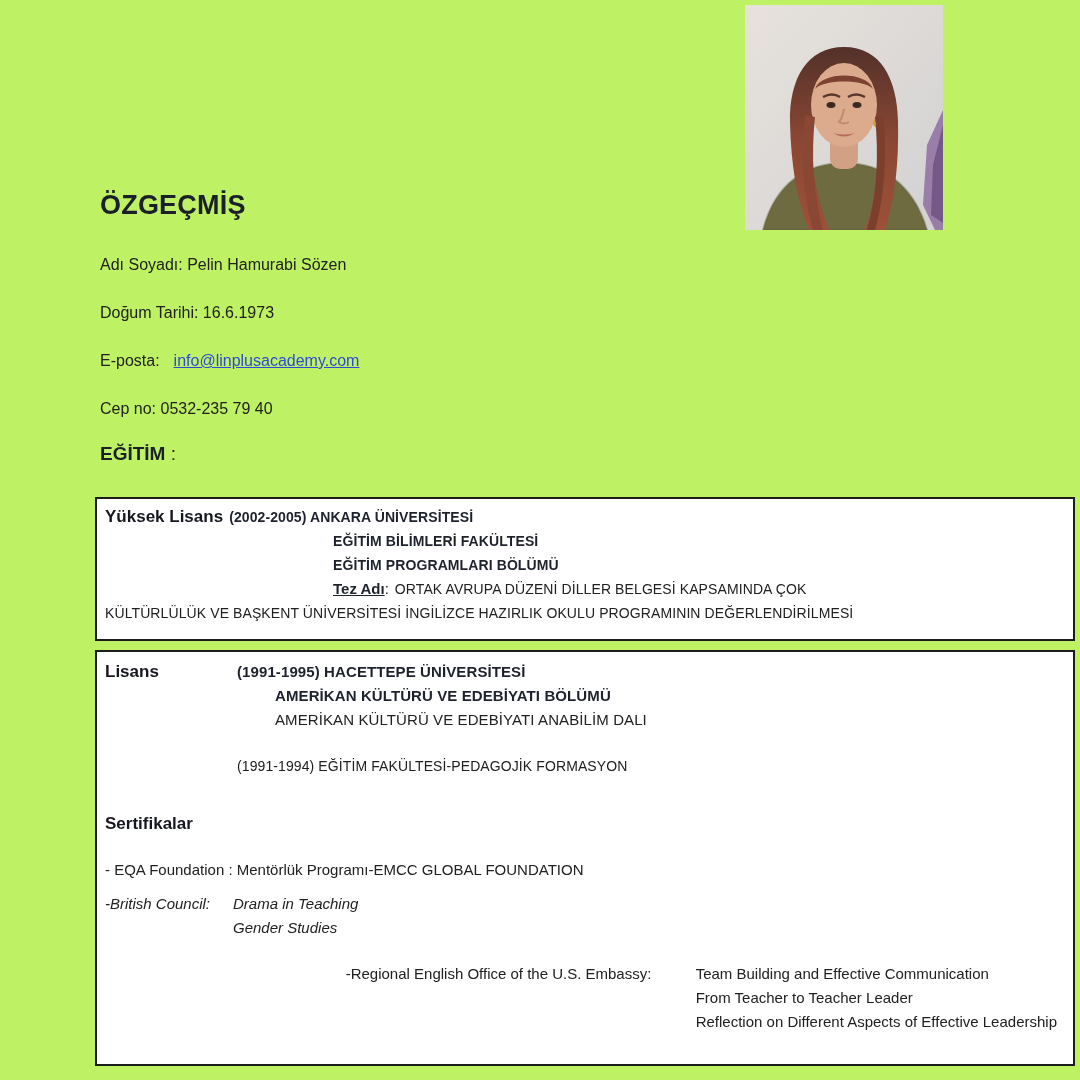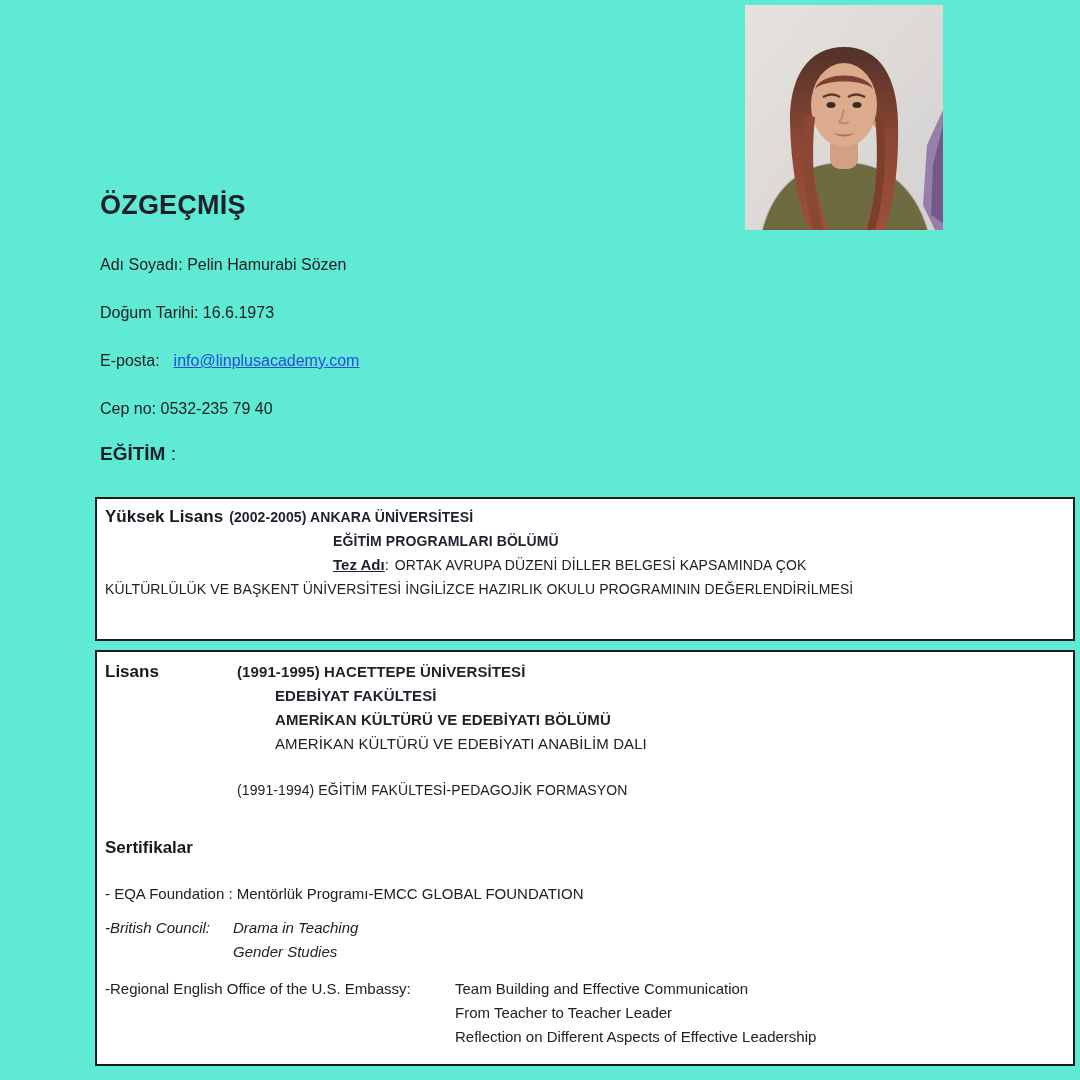--- a/index.html
+++ b/index.html
@@ -1,17 +1,17 @@
 <!DOCTYPE html>
 <html lang="tr"><head>
 <meta charset="utf-8">
 <style>
   html,body{margin:0;padding:0;background:#ffffff;}
   .page{
-    position:relative;width:1080px;height:1080px;background:#5eead4;overflow:hidden;
+    position:relative;width:1080px;height:1080px;background:#bef264;overflow:hidden;
     font-family:"Liberation Sans","DejaVu Sans",sans-serif;color:#212121;
   }
   
   .photo{position:absolute;left:745px;top:5px;width:198px;height:225px;overflow:hidden;}
   .photo svg{display:block;}
   
   .title{
     position:absolute;left:100px;top:190px;margin:0;
     font-size:27px;font-weight:bold;color:#1b1f29;letter-spacing:.2px;
   }
@@ -45,21 +45,21 @@
   .ind132{margin-left:132px;}
   .ind38{margin-left:38px;}
   .row{display:flex;align-items:flex-start;}
   .lab132{flex:0 0 132px;}
   .lab128{flex:0 0 128px;}
   .lab348{flex:0 0 350px;}
   .thesis-label{font-weight:bold;font-size:15px;color:#1e222c;text-decoration:underline;}
   .mt22{margin-top:22px;}
   .mt22b{margin-top:22px;}
   .mt10{margin-top:10px;font-style:italic;}
-  .mt26{margin-top:13px;}
+  .mt26{margin-top:22px;justify-content:flex-end;}
   h3.cert{margin:34px 0 0 0;font-size:17px;line-height:24px;}
 </style>
 </head>
 <body>
 
 <div class="page">
 
   <div class="photo">
     <svg width="198" height="225" viewBox="0 0 198 225" xmlns="http://www.w3.org/2000/svg">
       <defs>
@@ -114,33 +114,33 @@
   <div class="info info-phone">Cep no: 0532-235 79 40</div>
 
   <h2 class="section">
     <span>EĞİTİM</span><span class="colon"> :</span>
   </h2>
 
   <div class="box box1">
     <div class="line">
       <span class="deg">Yüksek Lisans</span><span class="b caps sp">(2002-2005) ANKARA ÜNİVERSİTESİ</span>
     </div>
+    <div class="line ind228 b caps">EĞİTİM BİLİMLERİ FAKÜLTESİ</div>
     <div class="line ind228 b caps">EĞİTİM PROGRAMLARI BÖLÜMÜ</div>
     <div class="line ind228">
       <span class="thesis-label">Tez Adı</span><span>:</span><span class="caps sp">ORTAK AVRUPA DÜZENİ DİLLER BELGESİ KAPSAMINDA ÇOK</span>
     </div>
     <div class="line caps">KÜLTÜRLÜLÜK VE BAŞKENT ÜNİVERSİTESİ İNGİLİZCE HAZIRLIK OKULU PROGRAMININ DEĞERLENDİRİLMESİ</div>
   </div>
 
   <div class="box box2">
     <div class="row">
       <span class="deg lab132">Lisans</span>
       <div class="col">
         <div class="b caps">(1991-1995) HACETTEPE ÜNİVERSİTESİ</div>
-        <div class="b caps ind38">EDEBİYAT FAKÜLTESİ</div>
         <div class="b caps ind38">AMERİKAN KÜLTÜRÜ VE EDEBİYATI BÖLÜMÜ</div>
         <div class="caps ind38">AMERİKAN KÜLTÜRÜ VE EDEBİYATI ANABİLİM DALI</div>
       </div>
     </div>
     <div class="line ind132 caps mt22">(1991-1994) EĞİTİM FAKÜLTESİ-PEDAGOJİK FORMASYON</div>
 
     <h3 class="deg cert">Sertifikalar</h3>
 
     <div class="line mt22b">- EQA Foundation : Mentörlük Programı-EMCC GLOBAL FOUNDATION</div>
 

